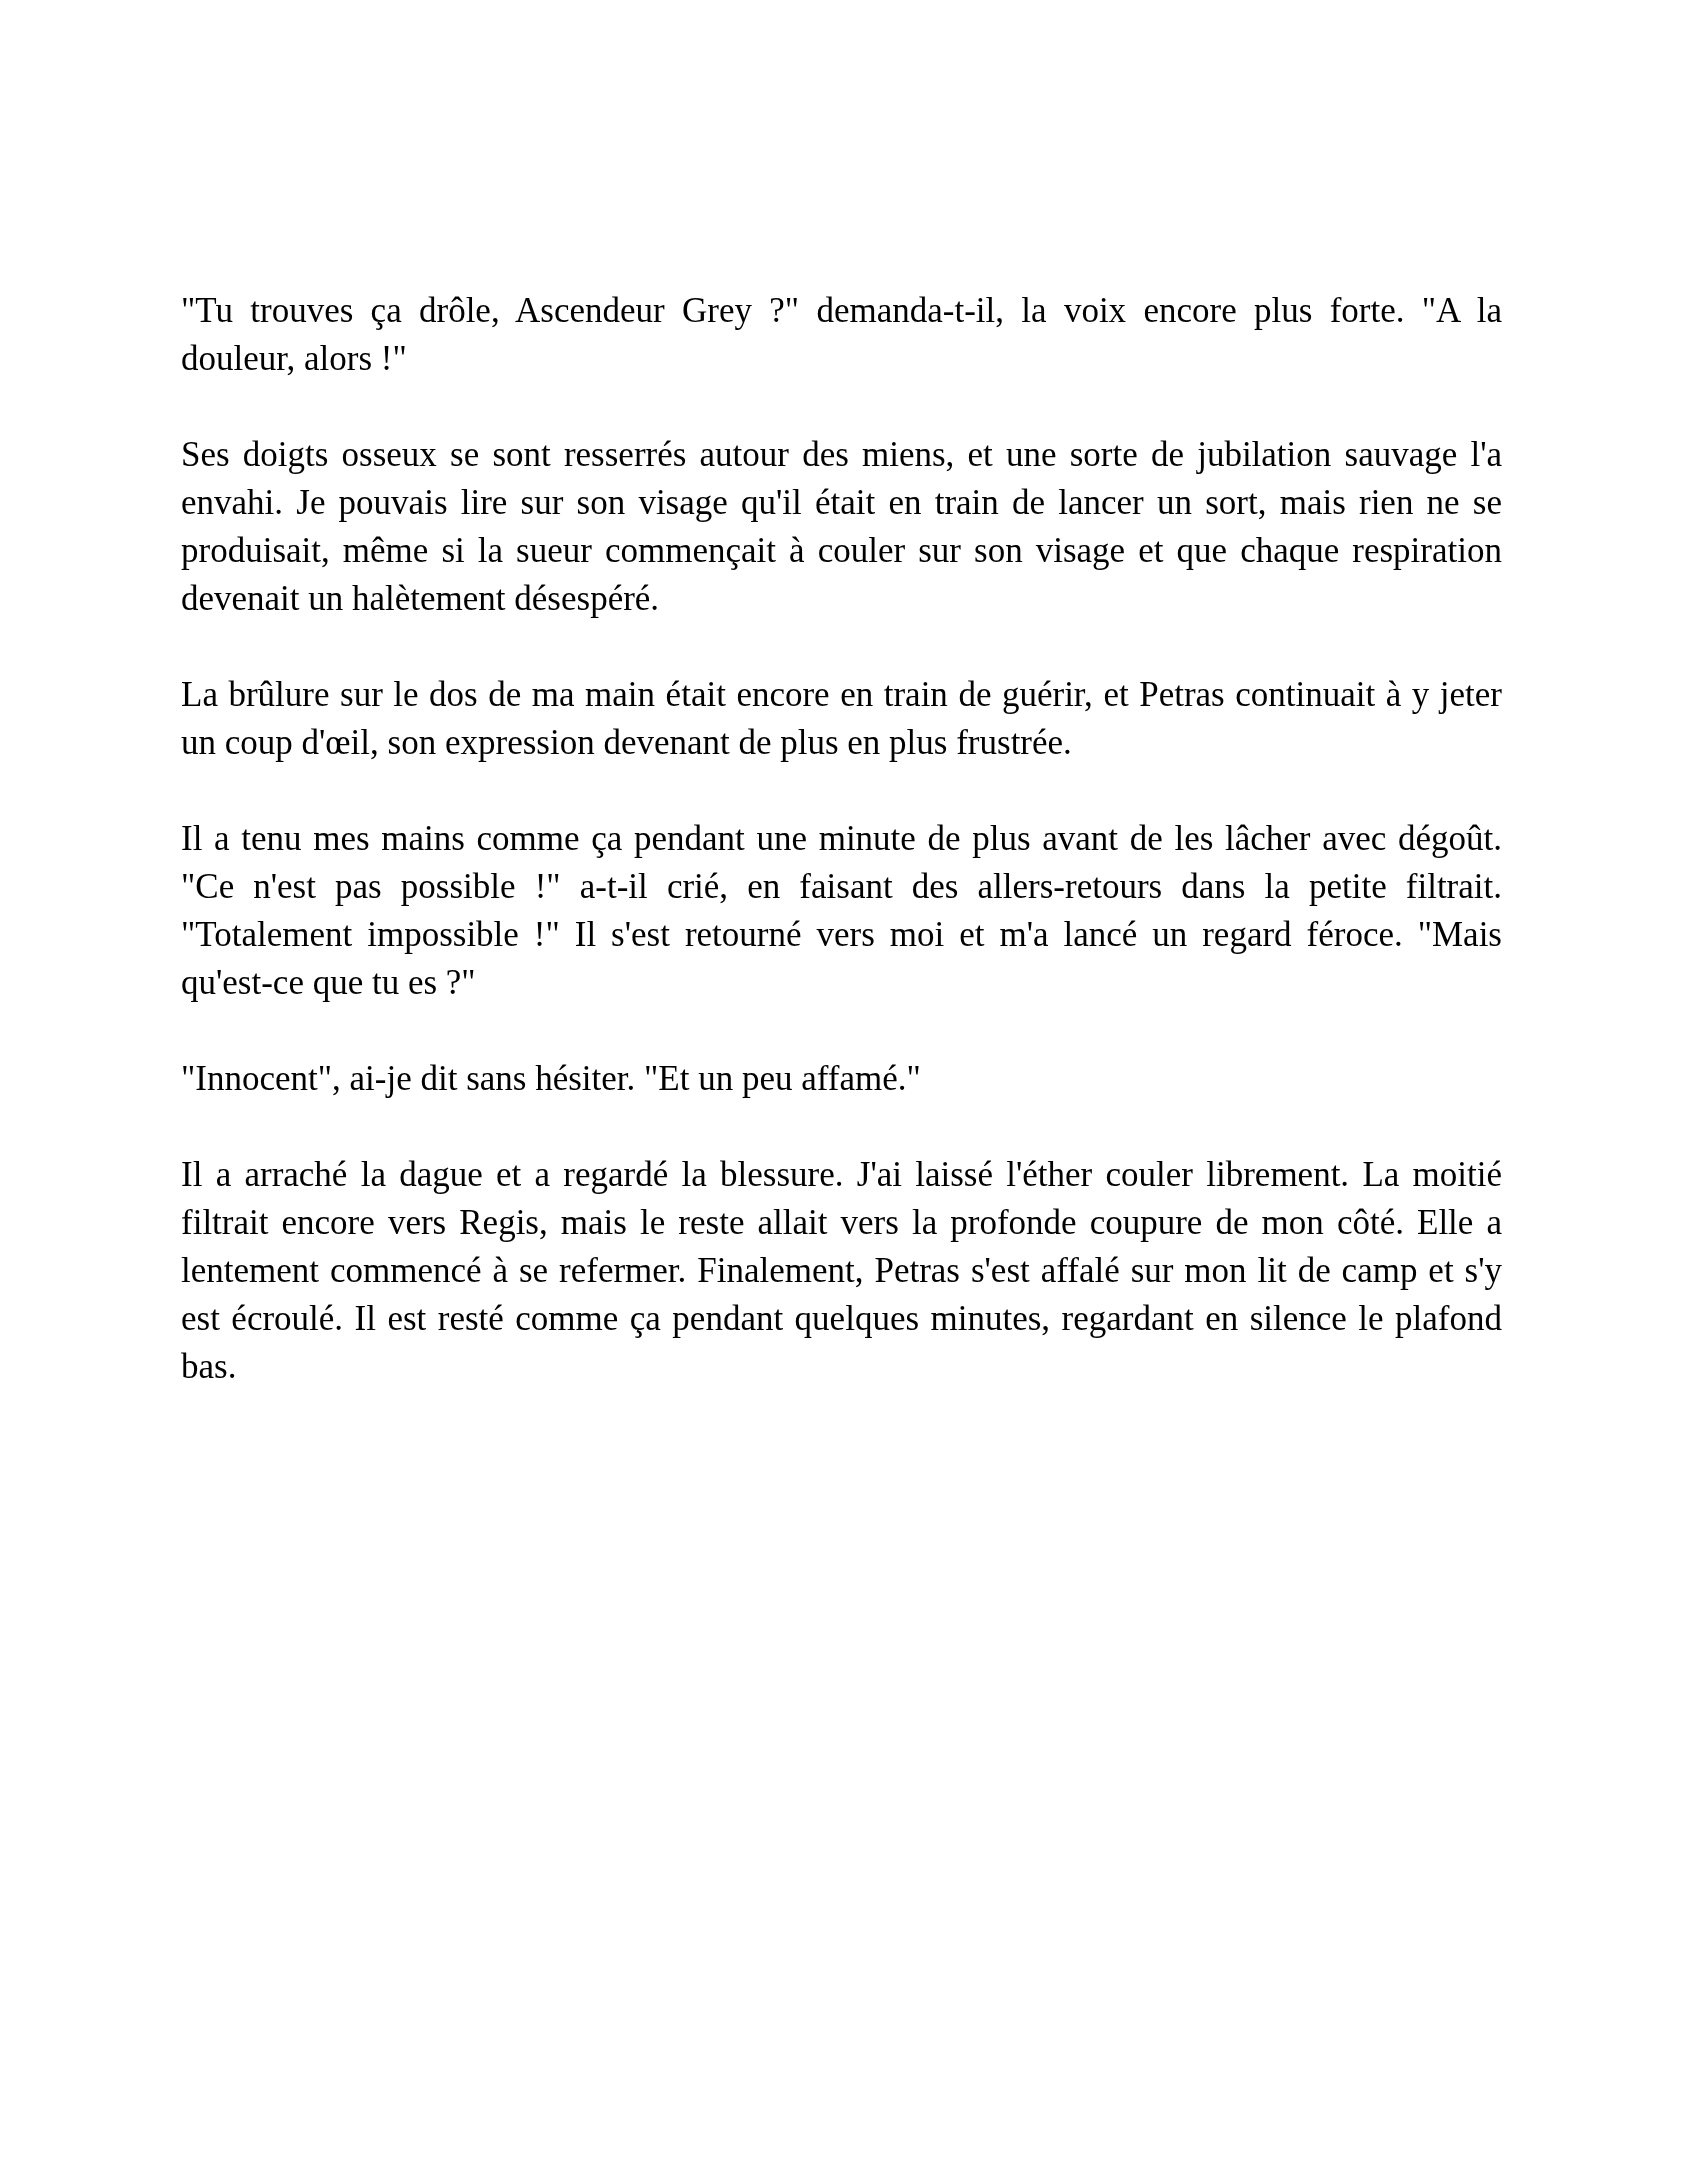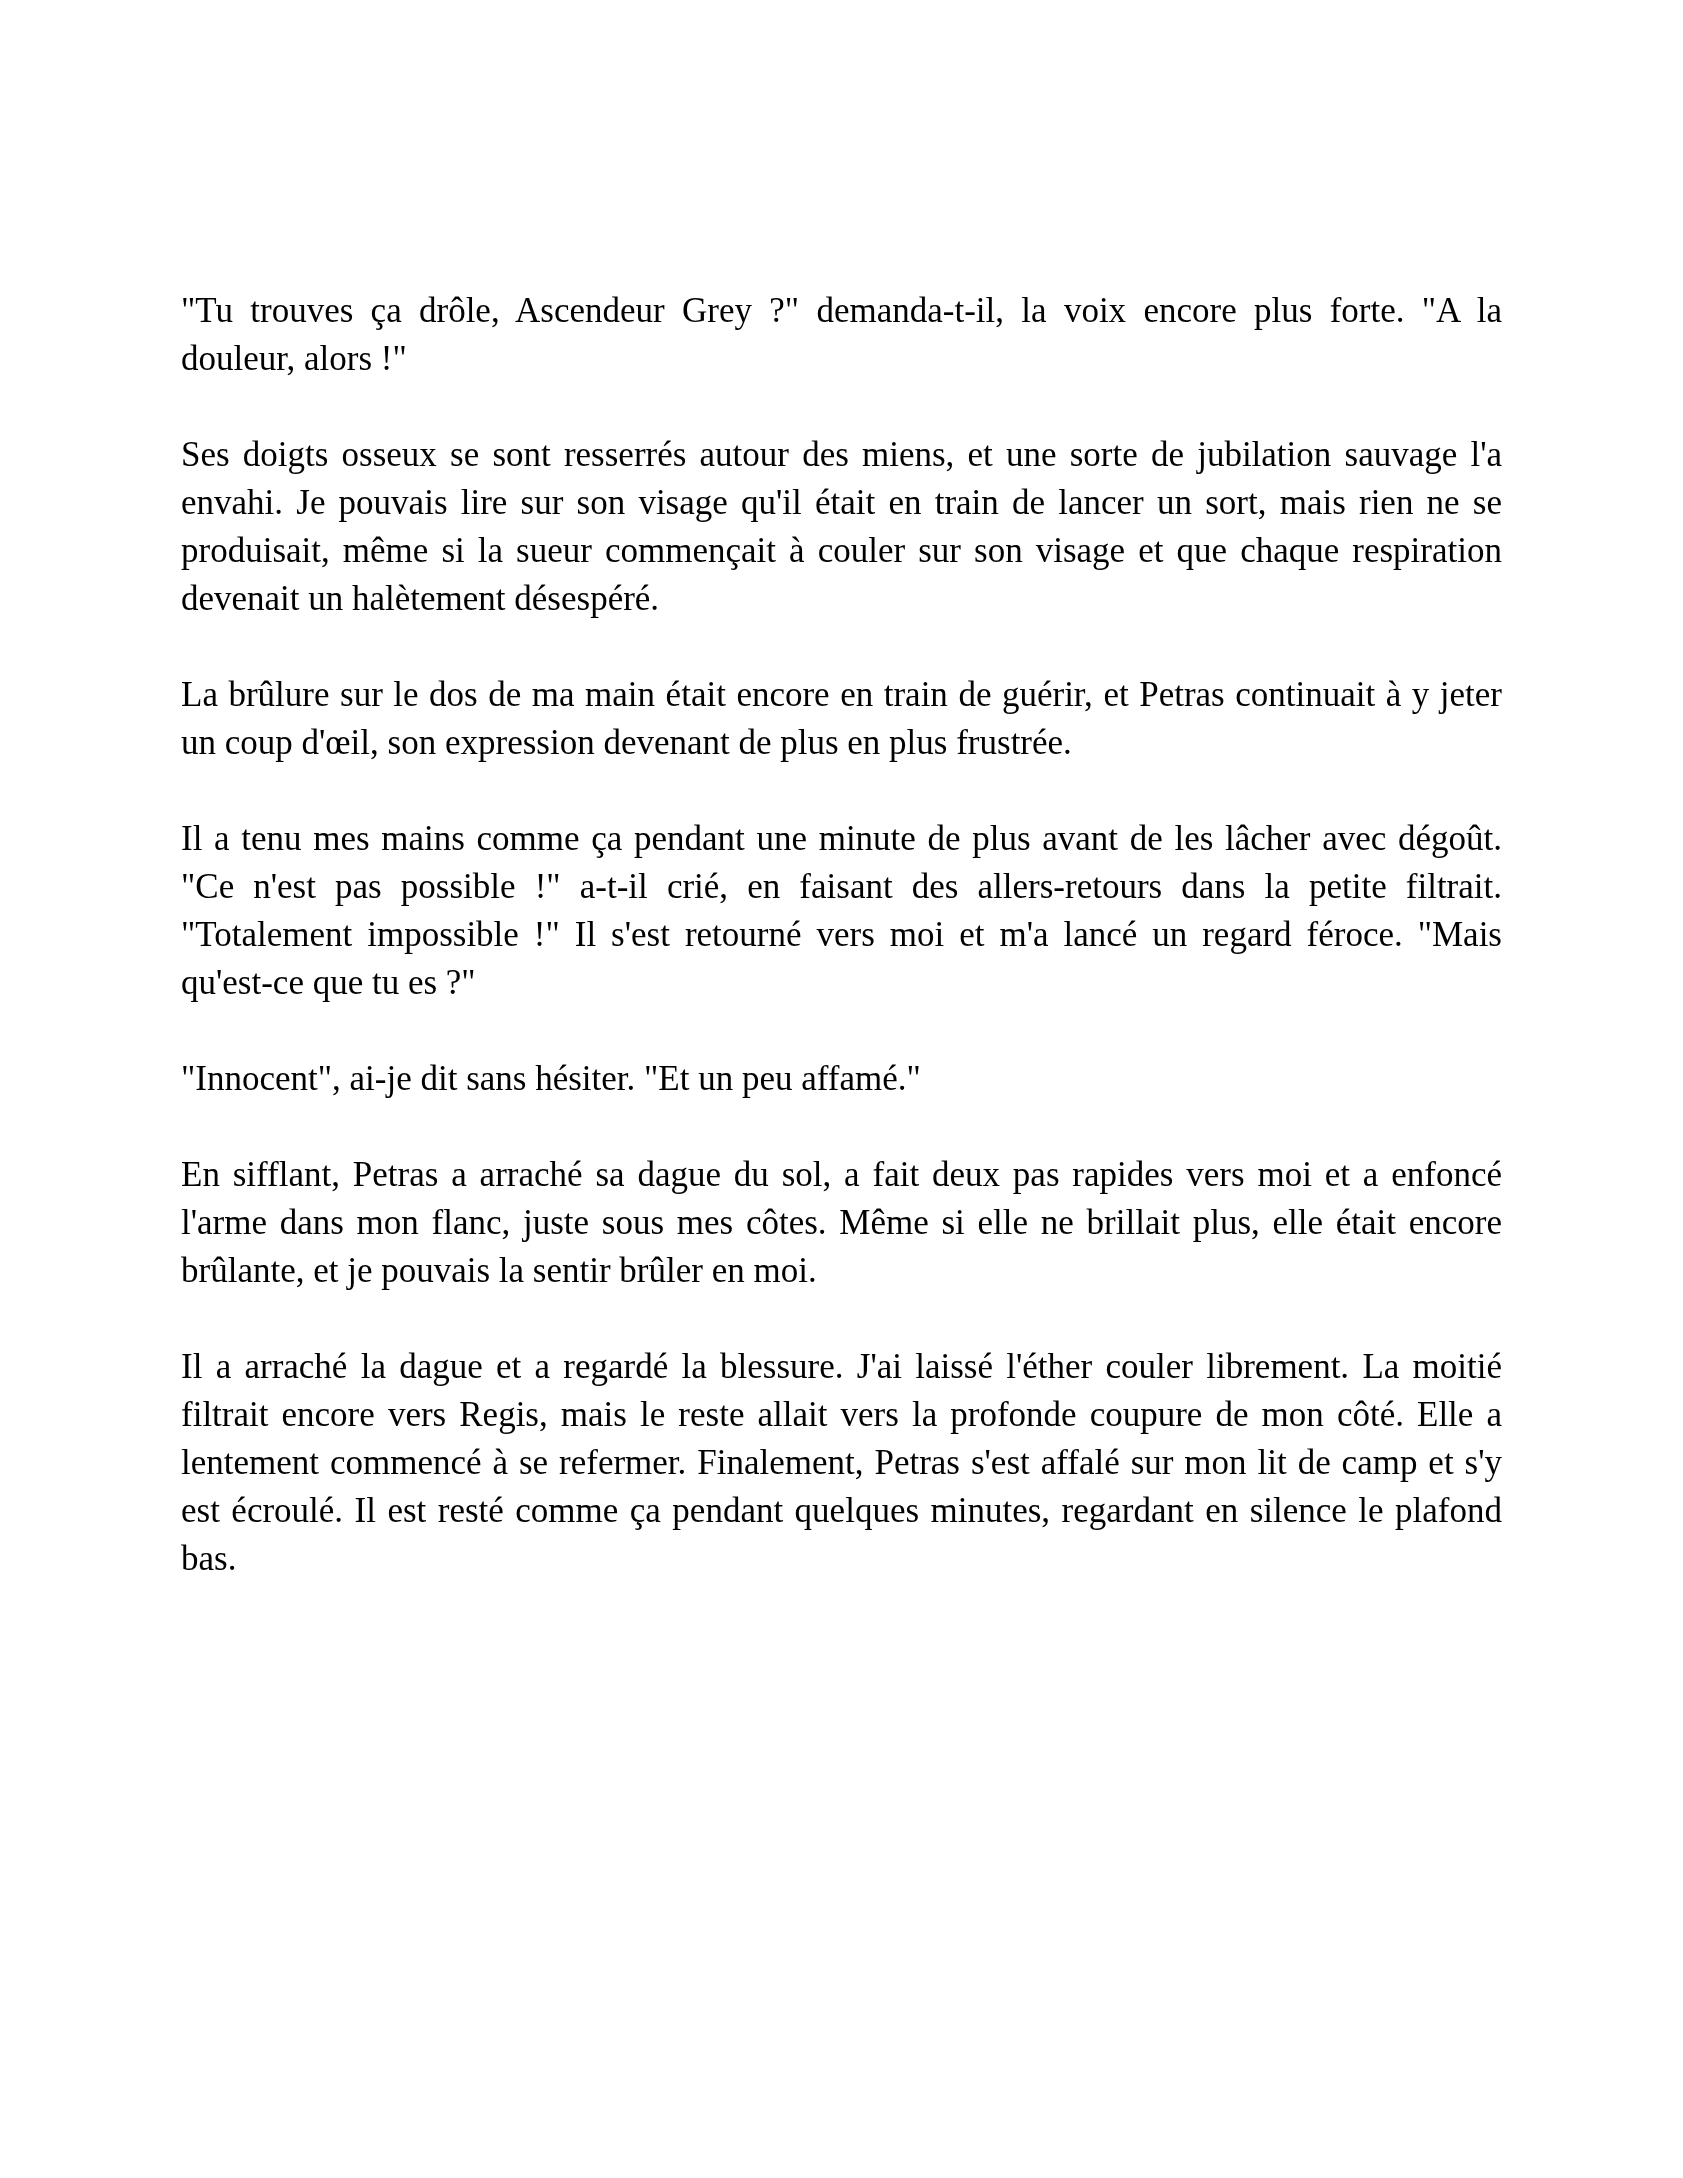--- a/index.html
+++ b/index.html
@@ -31,16 +31,15 @@
   </style>
 </head>
 <body>
 
 <div class="page">
   <p class="para">"Tu trouves ça drôle, Ascendeur Grey ?" demanda-t-il, la voix encore plus forte. "A la douleur, alors !"</p>
   <p class="para">Ses doigts osseux se sont resserrés autour des miens, et une sorte de jubilation sauvage l'a envahi. Je pouvais lire sur son visage qu'il était en train de lancer un sort, mais rien ne se produisait, même si la sueur commençait à couler sur son visage et que chaque respiration devenait un halètement désespéré.</p>
   <p class="para">La brûlure sur le dos de ma main était encore en train de guérir, et Petras continuait à y jeter un coup d'œil, son expression devenant de plus en plus frustrée.</p>
   <p class="para">Il a tenu mes mains comme ça pendant une minute de plus avant de les lâcher avec dégoût. "Ce n'est pas possible !" a-t-il crié, en faisant des allers-retours dans la petite filtrait. "Totalement impossible !" Il s'est retourné vers moi et m'a lancé un regard féroce. "Mais qu'est-ce que tu es ?"</p>
   <p class="para">"Innocent", ai-je dit sans hésiter. "Et un peu affamé."</p>
-  <p class="para">En sifflant, Petras a arraché sa dague du sol, a fait deux pas rapides vers moi et a enfoncé l'arme dans mon flanc, juste sous mes côtes. Même si elle ne brillait plus, elle était encore brûlante, et je pouvais la sentir brûler en moi.</p>
   <p class="para">Il a arraché la dague et a regardé la blessure. J'ai laissé l'éther couler librement. La moitié filtrait encore vers Regis, mais le reste allait vers la profonde coupure de mon côté. Elle a lentement commencé à se refermer. Finalement, Petras s'est affalé sur mon lit de camp et s'y est écroulé. Il est resté comme ça pendant quelques minutes, regardant en silence le plafond bas.</p>
 </div>
 
 
 </body></html>

